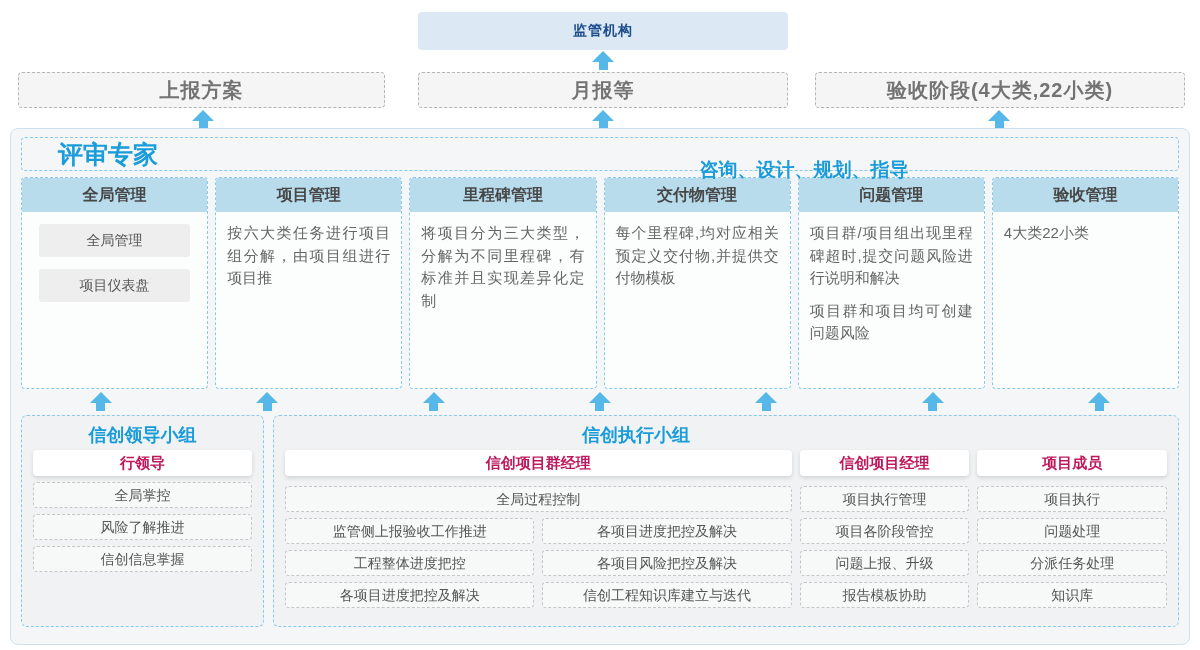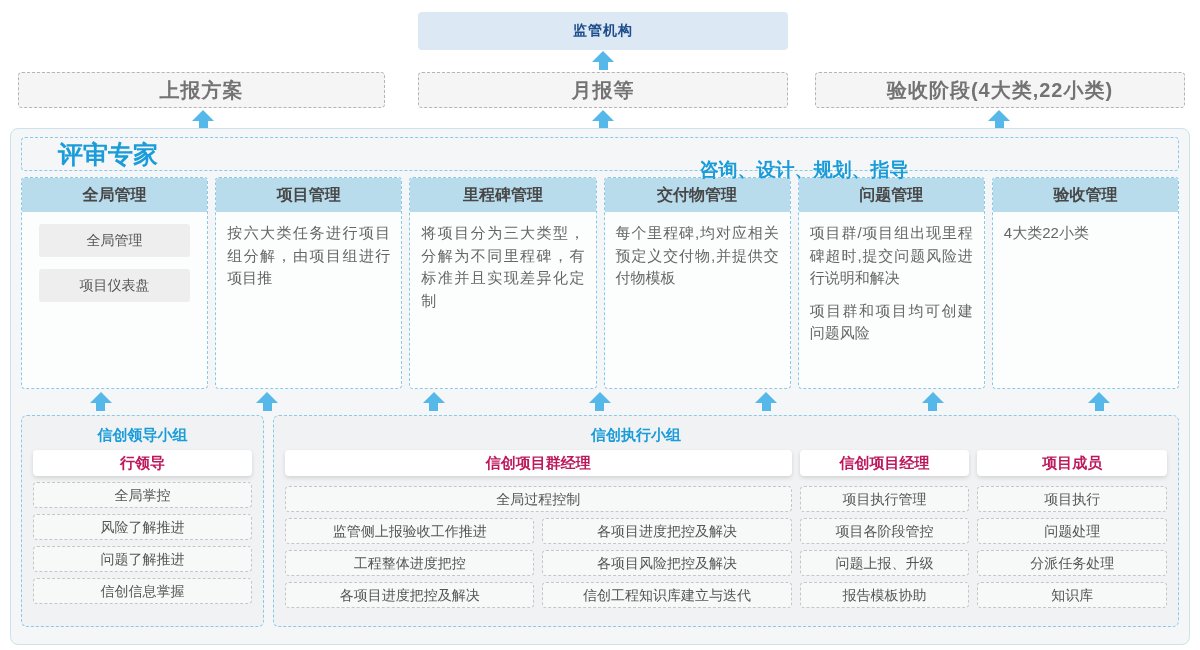--- a/index.html
+++ b/index.html
@@ -50,21 +50,21 @@
   .tag { background:#eeeeee; border-radius:3px; color:#555; font-size:14px;
     text-align:center; padding:6px 8px; margin:2px 6px 12px 6px; }
 
   .arrows-row { display:flex; gap:7px; height:26px; align-items:flex-start; padding-top:3px; }
   .arrows-row .cell { flex:1; display:flex; justify-content:center; }
 
   .bottom-row { display:flex; gap:9px; height:212px; }
   .group { border:1px dashed #8bc9ea; border-radius:6px; background:#f0f2f3; padding:4px 11px 8px 11px; }
   .group-left { width:243px; flex:none; }
   .group-right { flex:1; }
-  .group-title { text-align:center; color:#199cd9; font-size:15px; font-weight:bold;
+  .group-title { text-align:center; color:#199cd9; font-size:18px; font-weight:bold;
     height:30px; line-height:30px;font-family:Liberation Serif, serif; }
   .group-right .group-title { padding-right:180px; }
   .rolebox { height:26px; line-height:26px; background:#ffffff; border-radius:4px;
     box-shadow:0 2px 4px rgba(0,0,0,0.13); text-align:center; color:#be185d; font-size:15px;
     font-weight:bold; }
   .item { height:26px; line-height:24px; border:1px dashed #c6c6c6; border-radius:4px;
     background:#f7f8f8; text-align:center; color:#555; font-size:14px; margin-top:6px;
     overflow:hidden; white-space:nowrap; }
   .group-left .item { margin-top:6px; }
   .group-left .rolebox { margin-bottom:4px; }
@@ -216,21 +216,20 @@
         </div>
     </div>
 
     <div class="bottom-row">
 
       <div class="group group-left">
         <div class="group-title">信创领导小组</div>
         <div class="rolebox">行领导</div>
         <div class="item">全局掌控</div>
         <div class="item">风险了解推进</div>
-        <div class="item">问题了解推进</div>
         <div class="item">信创信息掌握</div>
       </div>
 
       <div class="group group-right">
         <div class="group-title">信创执行小组</div>
         <div class="exec-cols">
 
           <div class="ez ez1">
             <div class="rolebox">信创项目群经理</div>
             <div class="item">全局过程控制</div>

